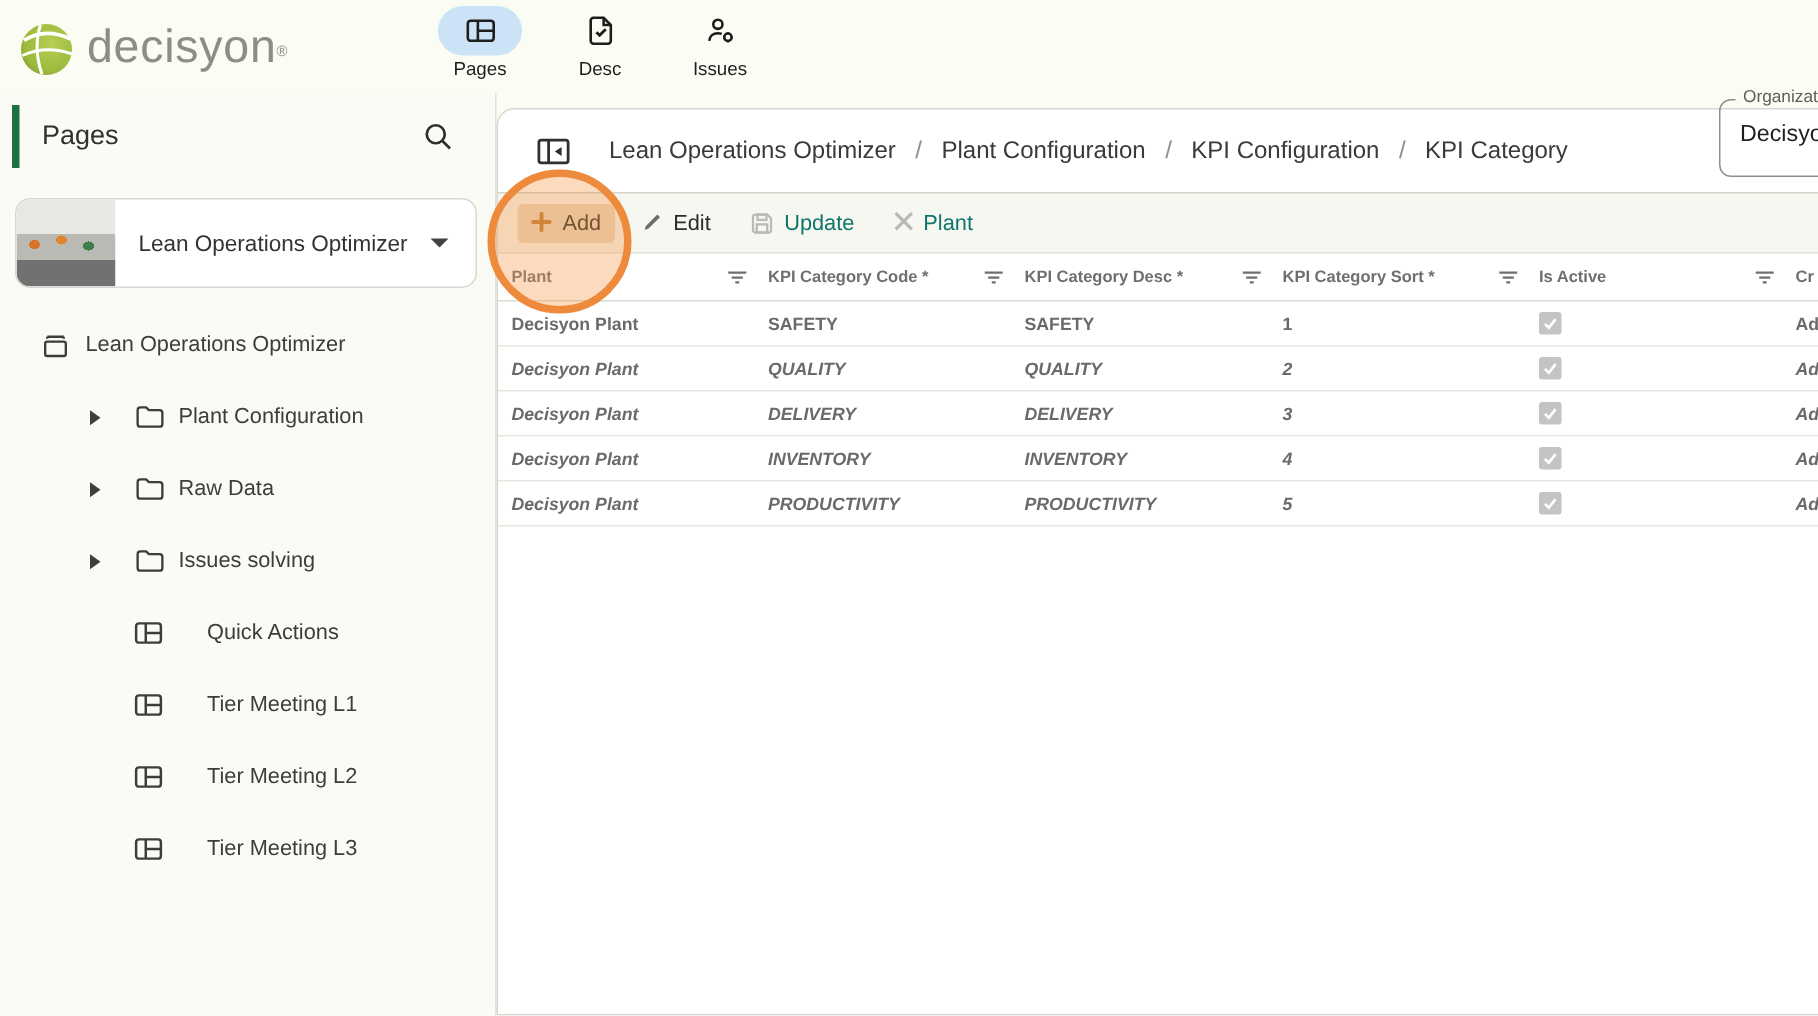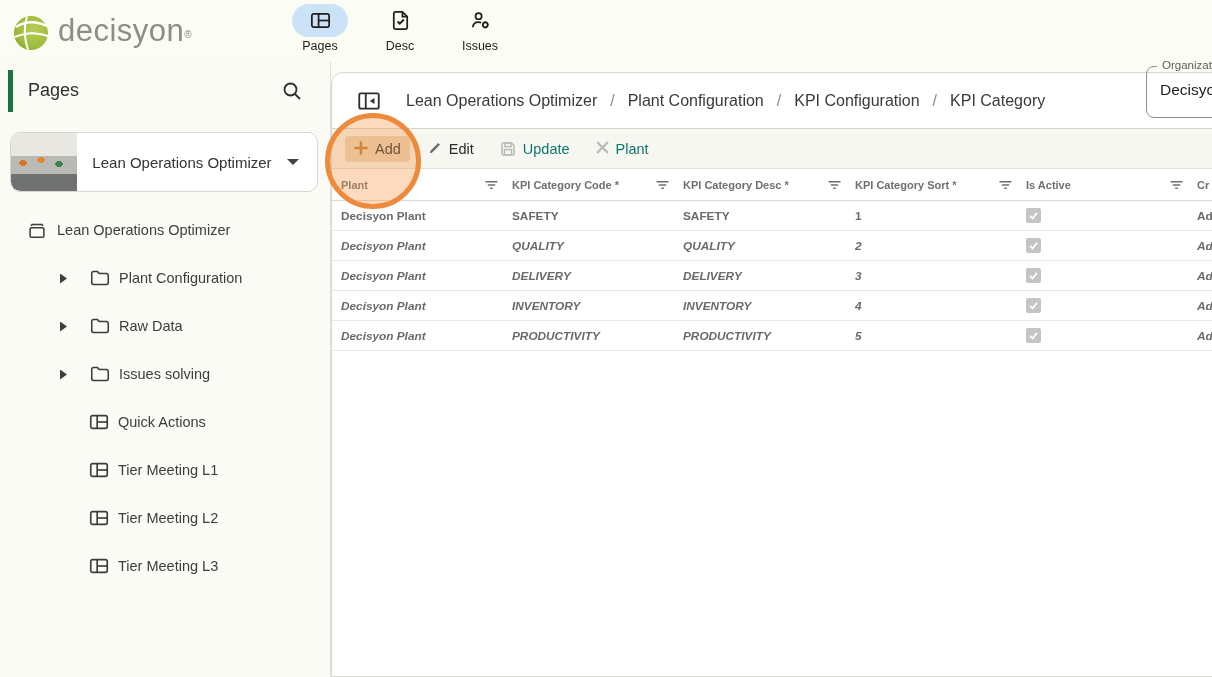--- a/index.html
+++ b/index.html
@@ -36,21 +36,21 @@
 
   .tree { position:absolute; left:0; top:144px; width:330px; }
   .tree-item { height:48px; display:flex; align-items:center; cursor:pointer; }
   .tree-item .tree-arrow, .tree-item .icon { display:none; align-items:center; justify-content:center; }
   .tree-item.type-folder .tree-arrow { display:flex; margin-right:21px; }
   .tree-item.type-folder .icon-folder { display:flex; margin-right:8px; }
   .tree-item.type-page .icon-page { display:flex; margin-right:8px; }
   .tree-item.type-root .icon-root { display:flex; margin-right:9px; }
   .tree-item.lvl0 { padding-left:26px; }
   .tree-item.lvl1 { padding-left:59px; }
-  .tree-item.lvl2 { padding-left:88px; }
+  .tree-item.lvl2 { padding-left:88px;gap:20px; }
   .tree-label { font-size:14.5px; color:#3d3d3d; white-space:nowrap; }
 
   
   .main-panel { position:absolute; left:331px; top:72px; width:900px; height:605px; background:#ffffff; border:1px solid #d7d7cf; border-radius:12px 0 0 0; }
   .crumb-bar { position:relative; height:55px; display:flex; align-items:center; }
   .collapse-btn { margin-left:24px; width:28px; height:28px; background:none; border:none; cursor:pointer; }
   .breadcrumb { display:flex; align-items:center; margin-left:22px; font-size:16px; color:#3a3a3a; white-space:nowrap; }
   .crumb { cursor:pointer; }
   .crumb-sep { color:#8d8d8d; margin:0 13px; }
 

